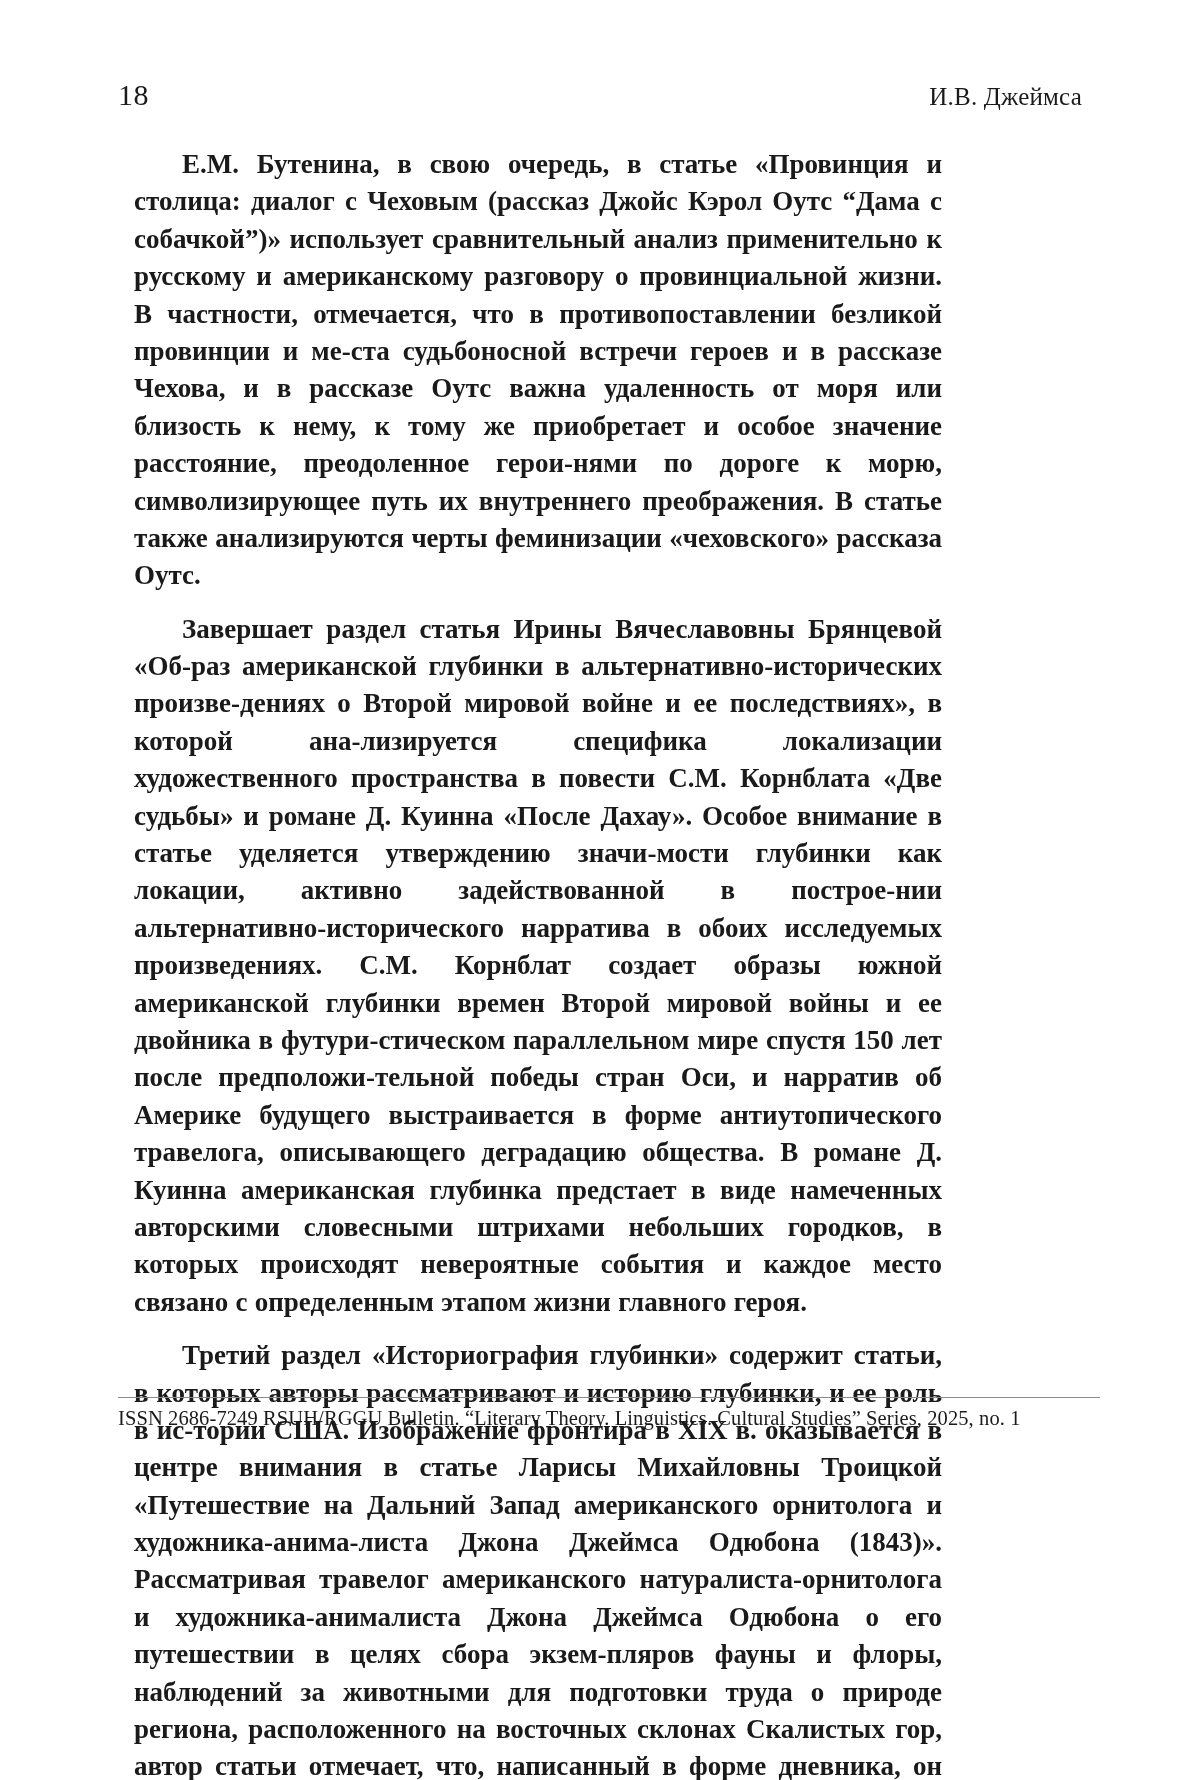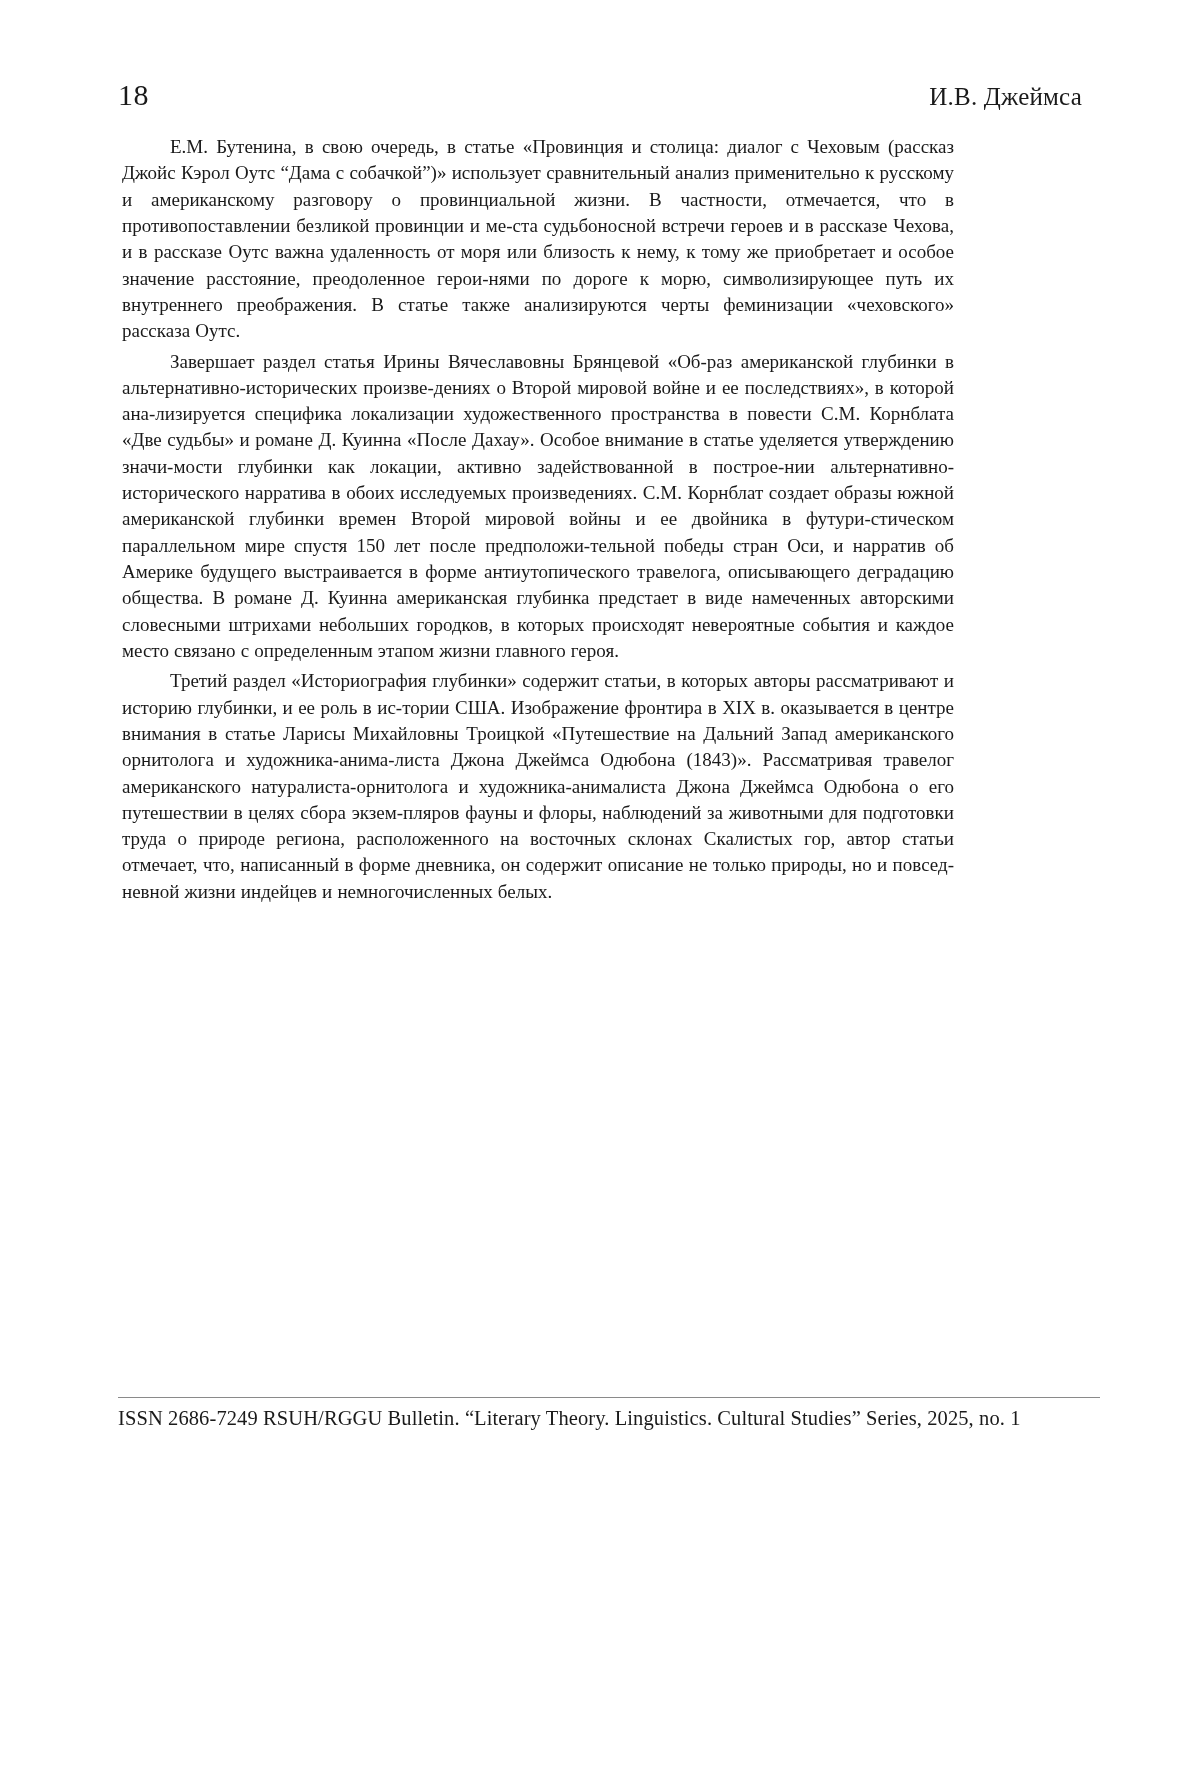--- a/index.html
+++ b/index.html
@@ -39,28 +39,29 @@
     font-size: 25px;
     letter-spacing: 0.2px;
   }
   .body-text {
     position: absolute;
     top: 130px;
     left: 118px;
     width: 840px;
   }
   .body-text p {
-    margin: 4px;
-    font-size: 19px;
+    margin: 16px;
+    font-size: 27px;
     line-height: 1.385;
     text-align: justify;
     text-indent: 48px;
     -moz-hyphens: manual;
     hyphens: manual;
     word-spacing: 0.02em;
+    font-weight: bold;
   }
   .footer {
     position: absolute;
     left: 118px;
     right: 100px;
     bottom: 62px;
   }
   .footer-rule {
     border-top: 1px solid #8a8a8a;
     width: 100%;

